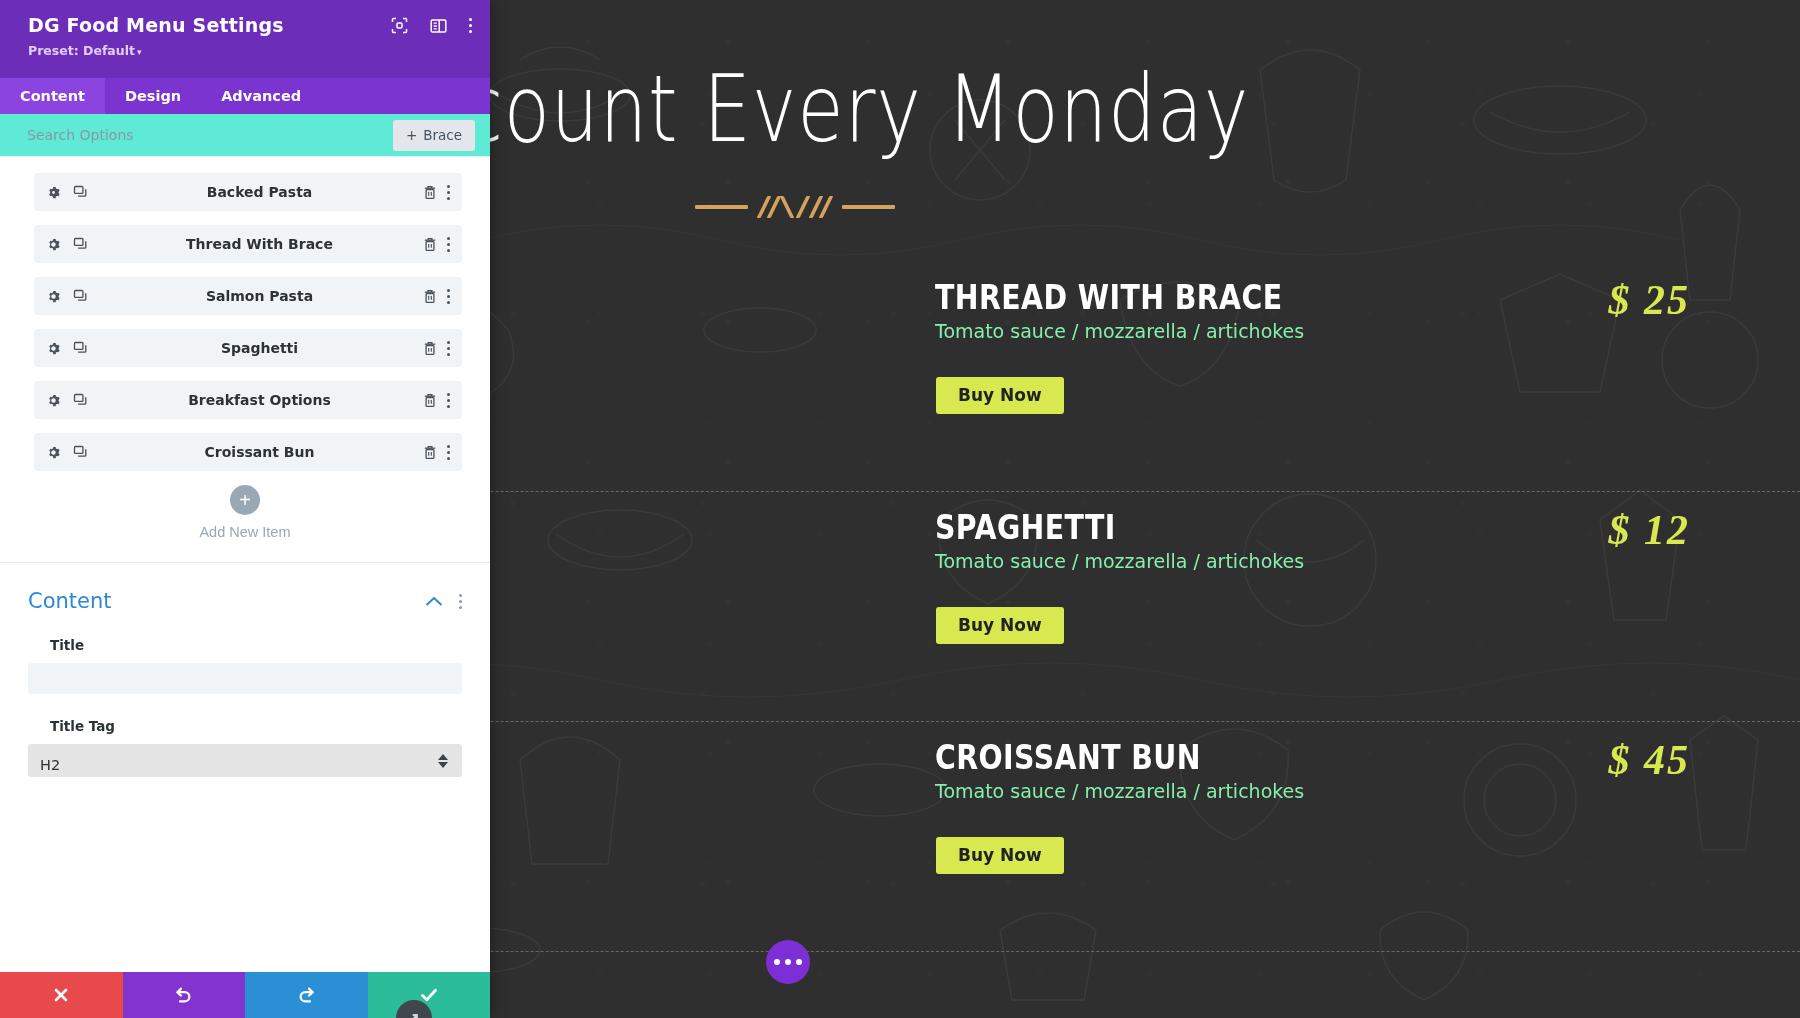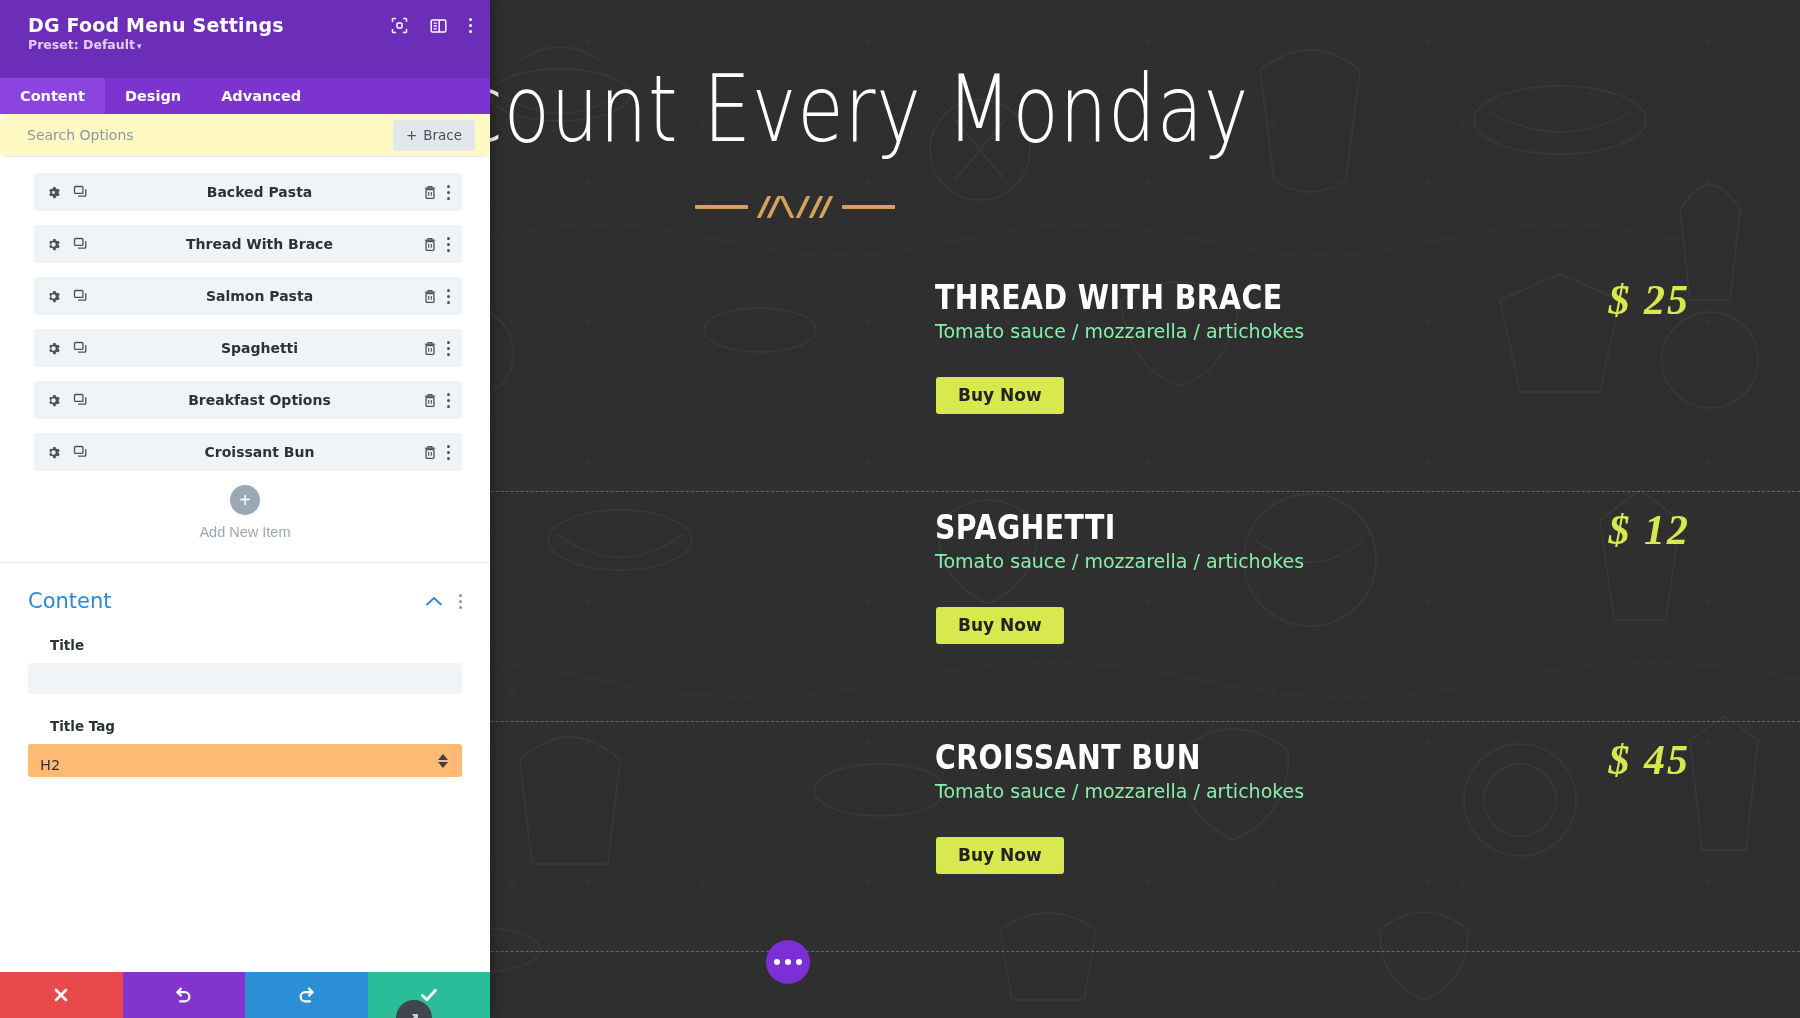--- a/index.html
+++ b/index.html
@@ -145,21 +145,21 @@
   .panel-head {
     background: #6c2eb9; color: #fff;
     padding: 14px 18px 10px 28px;
     position: relative; height: 78px;
   }
   .panel-title {
     font-size: 19px; font-weight: bold; letter-spacing: .2px;
     font-family: "DejaVu Sans", sans-serif;
   }
   .panel-preset {
-    font-size: 12.5px; margin-top: 1px; color: #e2cdf5; font-weight: bold;
+    font-size: 12.5px; margin-top: 7px; color: #e2cdf5; font-weight: bold;
     font-family: "DejaVu Sans", sans-serif;
   }
   .preset-caret { font-size: 9px; margin-left: 2px; }
   .head-icons {
     position: absolute; right: 18px; top: 17px;
     display: flex; align-items: center; gap: 22px;
   }
   .head-icons .ic { cursor: pointer; display: flex; align-items: center; justify-content: center; }
   .dots-v { display: flex; flex-direction: column; gap: 3px; align-items: center; }
   .dots-v i { width: 3px; height: 3px; background: #fff; border-radius: 50%; display: block; }
@@ -168,22 +168,22 @@
     display: flex; background: #7b34cf; height: 36px;
   }
   .tab {
     padding: 0 20px; height: 36px; line-height: 36px;
     color: #ffffff; font-size: 14.5px; font-weight: bold; cursor: pointer;
     font-family: "DejaVu Sans", sans-serif;
   }
   .tab.active { background: #8c44e0; }
 
   .searchbar {
-    height: 43px; background: #fef9c3; display: flex; align-items: center;
-    border-bottom: 1px solid #e7eaee; position: relative; border-radius: 7px;
+    height: 43px; background: #5eead4; display: flex; align-items: center;
+    border-bottom: 1px solid #e7eaee; position: relative;
   }
   .search-input {
     flex: 1; border: none; background: transparent; outline: none;
     padding: 0 18px 0 27px; font-size: 14px; color: #4c5866;
     font-family: "DejaVu Sans", sans-serif;
   }
   .search-input::placeholder { color: #8b98a7; }
   .filter-btn {
     height: 31px; margin-right: 15px; padding: 0 13px;
     background: #e3e7ec; border: none; border-radius: 3px;
@@ -238,21 +238,21 @@
     margin-left: 22px;
   }
   .field-input {
     width: 100%; height: 31px; background: #f1f4f7; border: none;
     border-radius: 3px; outline: none; padding: 0 12px;
     font-size: 14px; color: #2c3338; margin-bottom: 24px;
     font-family: "DejaVu Sans", sans-serif;
   }
   .select-wrap { position: relative; margin-bottom: 24px; }
   .field-select {
-    width: 100%; height: 33px; background: #fdba74; border: none;
+    width: 100%; height: 33px; background: #e5e5e5; border: none;
     border-radius: 3px; outline: none; padding: 8px 30px 0 12px;
     font-size: 14.5px; color: #2c3338; appearance: none; cursor: pointer;
     font-family: "DejaVu Sans", sans-serif;
   }
   .sel-arrows {
     position: absolute; right: 14px; top: 50%; transform: translateY(-50%);
     display: flex; flex-direction: column; gap: 2px; pointer-events: none;
   }
   .sel-arrows .up, .sel-arrows .dn {
     width: 0; height: 0; border-left: 5px solid transparent; border-right: 5px solid transparent;

